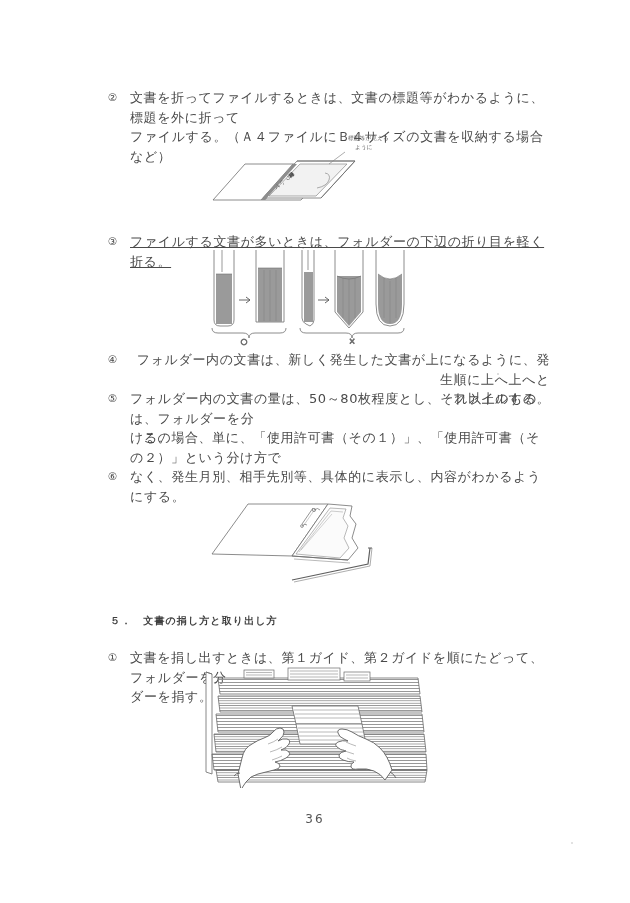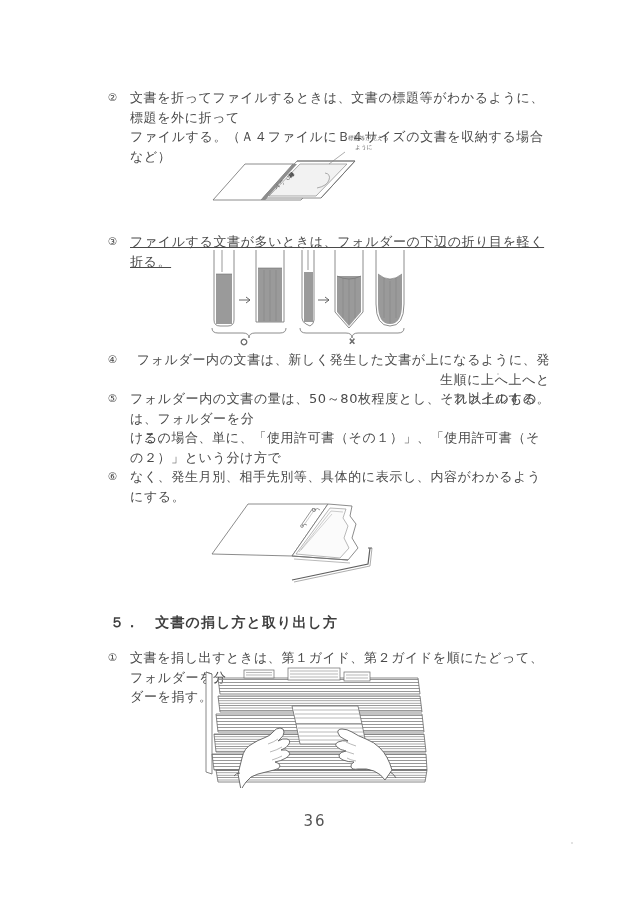--- a/index.html
+++ b/index.html
@@ -49,32 +49,32 @@
   .marker {
     position: absolute;
     font-family: "DejaVu Sans", "Liberation Sans", sans-serif;
     font-size: 10.5px;
     color: #4a4a4a;
     line-height: 19.5px;
   }
   .heading {
     position: absolute;
     font-family: Liberation Sans, sans-serif;
-    font-size: 14px;
+    font-size: 10px;
     color: #3f3f3f;
     letter-spacing: 1.1px;
     font-weight: 600;
   }
   .pageno {
     position: absolute;
     left: 0;
     width: 630px;
     text-align: center;
     font-family: "DejaVu Sans", "Liberation Sans", sans-serif;
-    font-size: 15px;
+    font-size: 12px;
     color: #555;
     letter-spacing: 2px;
   }
 
   
   .figure { position: absolute; }
   .figure svg { display: block; }
 
   .handnote {
     font-family: "DejaVu Sans", "Liberation Sans", sans-serif;

